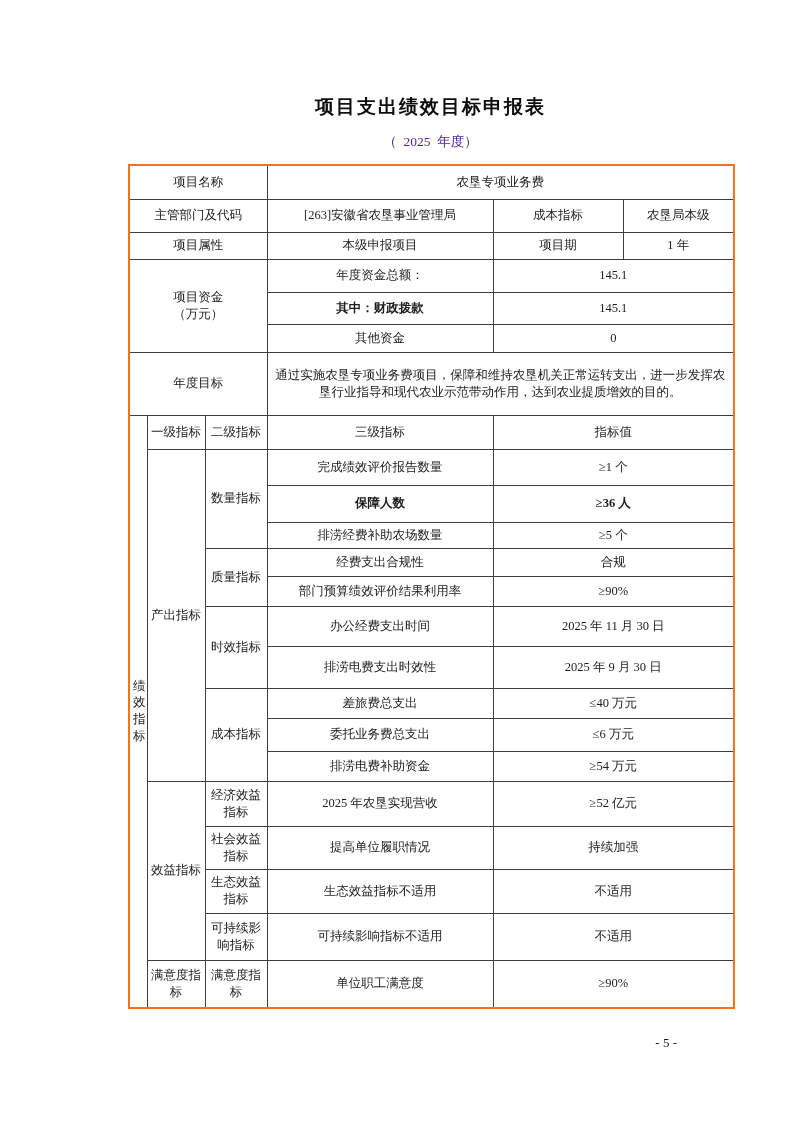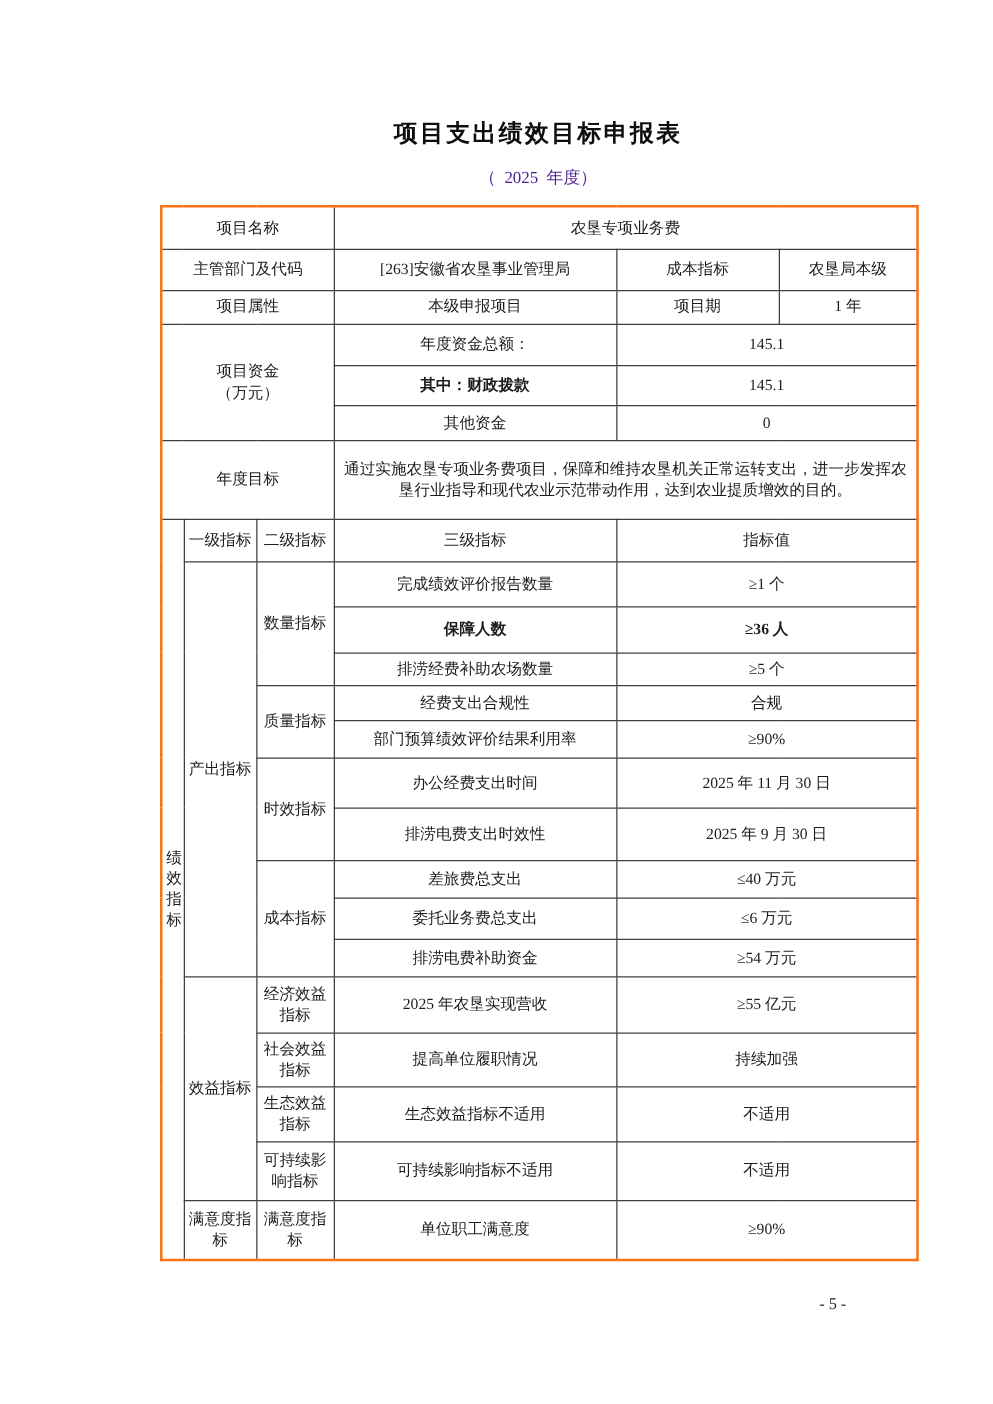--- a/index.html
+++ b/index.html
@@ -169,21 +169,21 @@
       </tr>
       <tr class="h30">
         <td class="namecell">排涝电费补助资金</td>
         <td colspan="2" class="valcell">≥54 万元</td>
       </tr>
 
       <tr class="h45">
         <td rowspan="4" class="l1cell">效益指标</td>
         <td class="l2cell">经济效益指标</td>
         <td class="namecell">2025 年农垦实现营收</td>
-        <td colspan="2" class="valcell">≥55 亿元</td>
+        <td colspan="2" class="valcell">≥52 亿元</td>
       </tr>
       <tr class="h43">
         <td class="l2cell">社会效益指标</td>
         <td class="namecell">提高单位履职情况</td>
         <td colspan="2" class="valcell">持续加强</td>
       </tr>
       <tr class="h44">
         <td class="l2cell">生态效益指标</td>
         <td class="namecell">生态效益指标不适用</td>
         <td colspan="2" class="valcell">不适用</td>

